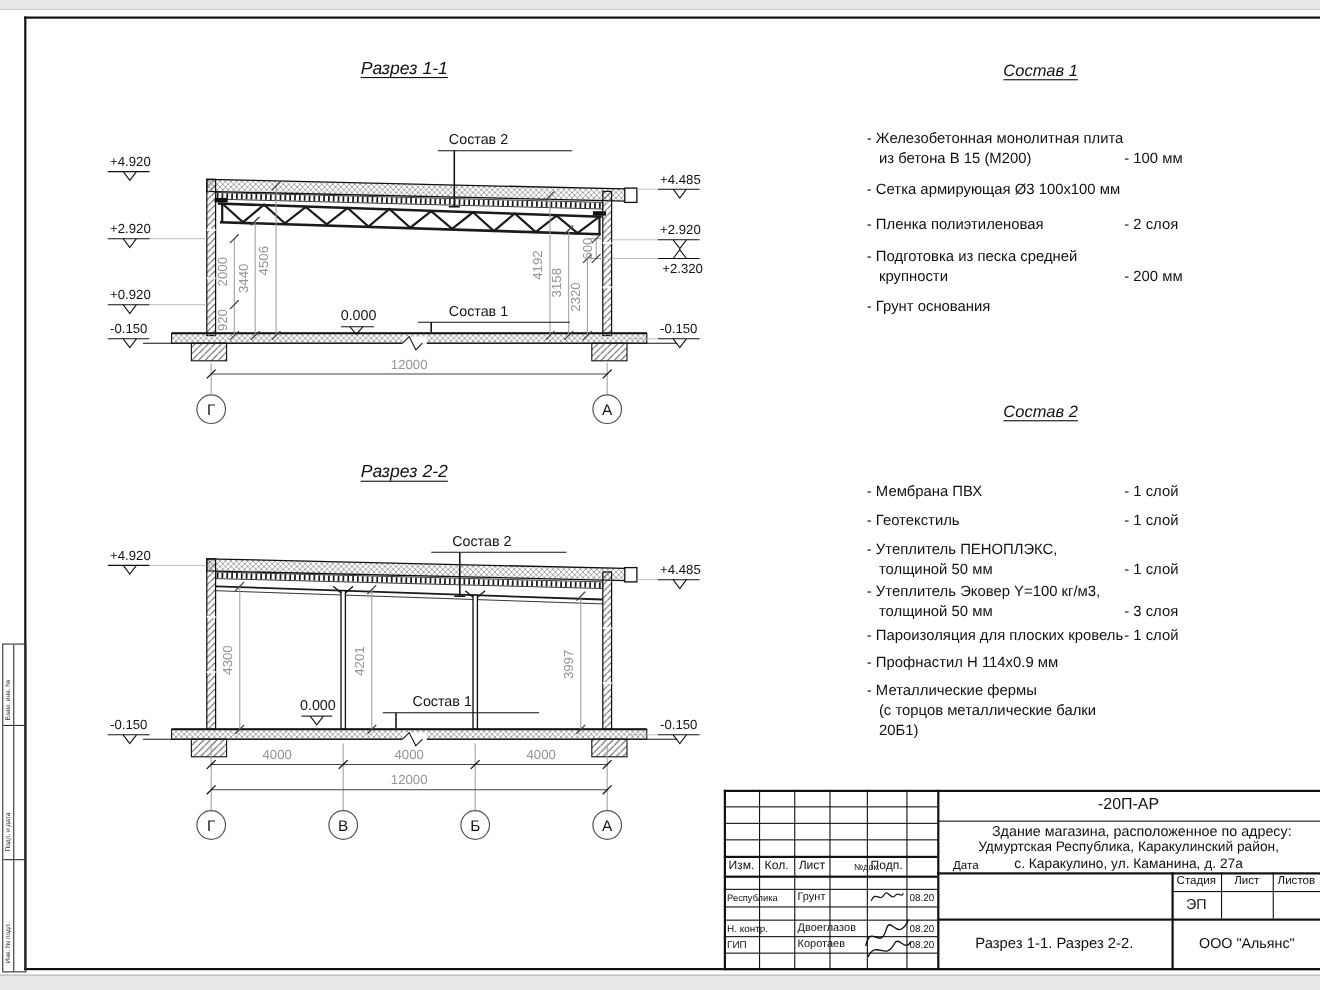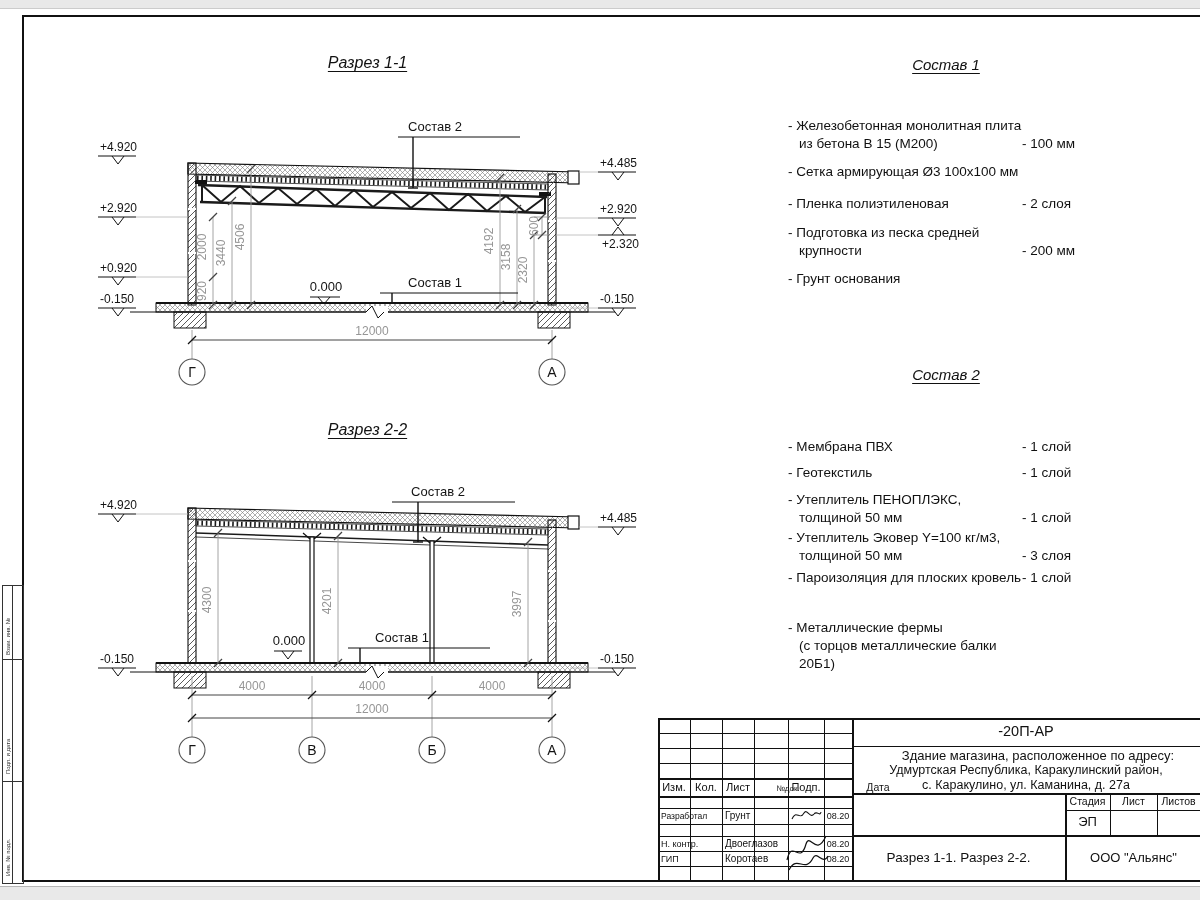--- a/index.html
+++ b/index.html
@@ -413,20 +413,26 @@
         <span class="l2">толщиной 50 мм</span>
       </div>
     <div class="cval">- 3 слоя</div>
   </div>
   <div class="citem" style="top:569px;">
     <div class="cname">
         <span class="l1">- Пароизоляция для плоских кровель</span>
       </div>
     <div class="cval">- 1 слой</div>
   </div>
+  <div class="citem" style="top:593px;">
+    <div class="cname">
+        <span class="l1">- Профнастил Н 114х0.9 мм</span>
+      </div>
+    <div class="cval"></div>
+  </div>
   <div class="citem" style="top:619px;">
     <div class="cname">
         <span class="l1">- Металлические фермы</span>
         <span class="l2">(с торцов металлические балки 20Б1)</span>
       </div>
     <div class="cval"></div>
   </div>
 
   <div id="titleblock">
 
@@ -465,21 +471,21 @@
     <div class="tb-txt" style="left:194px;top:45px;width:348px;font-size:12.5px;">Удмуртская Республика, Каракулинский район,</div>
     <div class="tb-txt" style="left:194px;top:60px;width:348px;font-size:12.5px;">с. Каракулино, ул. Каманина, д. 27а</div>
 
     <div class="tb-txt" style="left:0;top:63px;width:32px;font-size:11px;">Изм.</div>
     <div class="tb-txt" style="left:32px;top:63px;width:32px;font-size:11px;">Кол.</div>
     <div class="tb-txt" style="left:64px;top:63px;width:32px;font-size:11px;">Лист</div>
     <div class="tb-txt" style="left:113px;top:66px;width:34px;font-size:8px;">№док.</div>
     <div class="tb-txt" style="left:130px;top:63px;width:36px;font-size:11px;">Подп.</div>
     <div class="tb-txt" style="left:166px;top:63px;width:28px;font-size:10.5px;margin-left:40px;">Дата</div>
 
-    <div class="tb-txt tb-left" style="left:3px;top:93px;width:62px;font-size:8.5px;">Разработал</div>
+    <div class="tb-txt tb-left" style="left:3px;top:93px;width:62px;font-size:8.5px;">Республика</div>
     <div class="tb-txt tb-left" style="left:67px;top:92px;width:64px;font-size:10px;">Грунт</div>
     <div class="tb-txt" style="left:166px;top:93px;width:28px;font-size:9px;">08.20</div>
 
     <div class="tb-txt tb-left" style="left:3px;top:121px;width:76px;font-size:9px;">Н. контр.</div>
     <div class="tb-txt tb-left" style="left:67px;top:120px;width:64px;font-size:10px;">Двоеглазов</div>
     <div class="tb-txt" style="left:166px;top:121px;width:28px;font-size:9px;">08.20</div>
 
     <div class="tb-txt tb-left" style="left:3px;top:136px;width:62px;font-size:9px;">ГИП</div>
     <div class="tb-txt tb-left" style="left:67px;top:135px;width:64px;font-size:10px;">Коротаев</div>
     <div class="tb-txt" style="left:166px;top:136px;width:28px;font-size:9px;">08.20</div>

